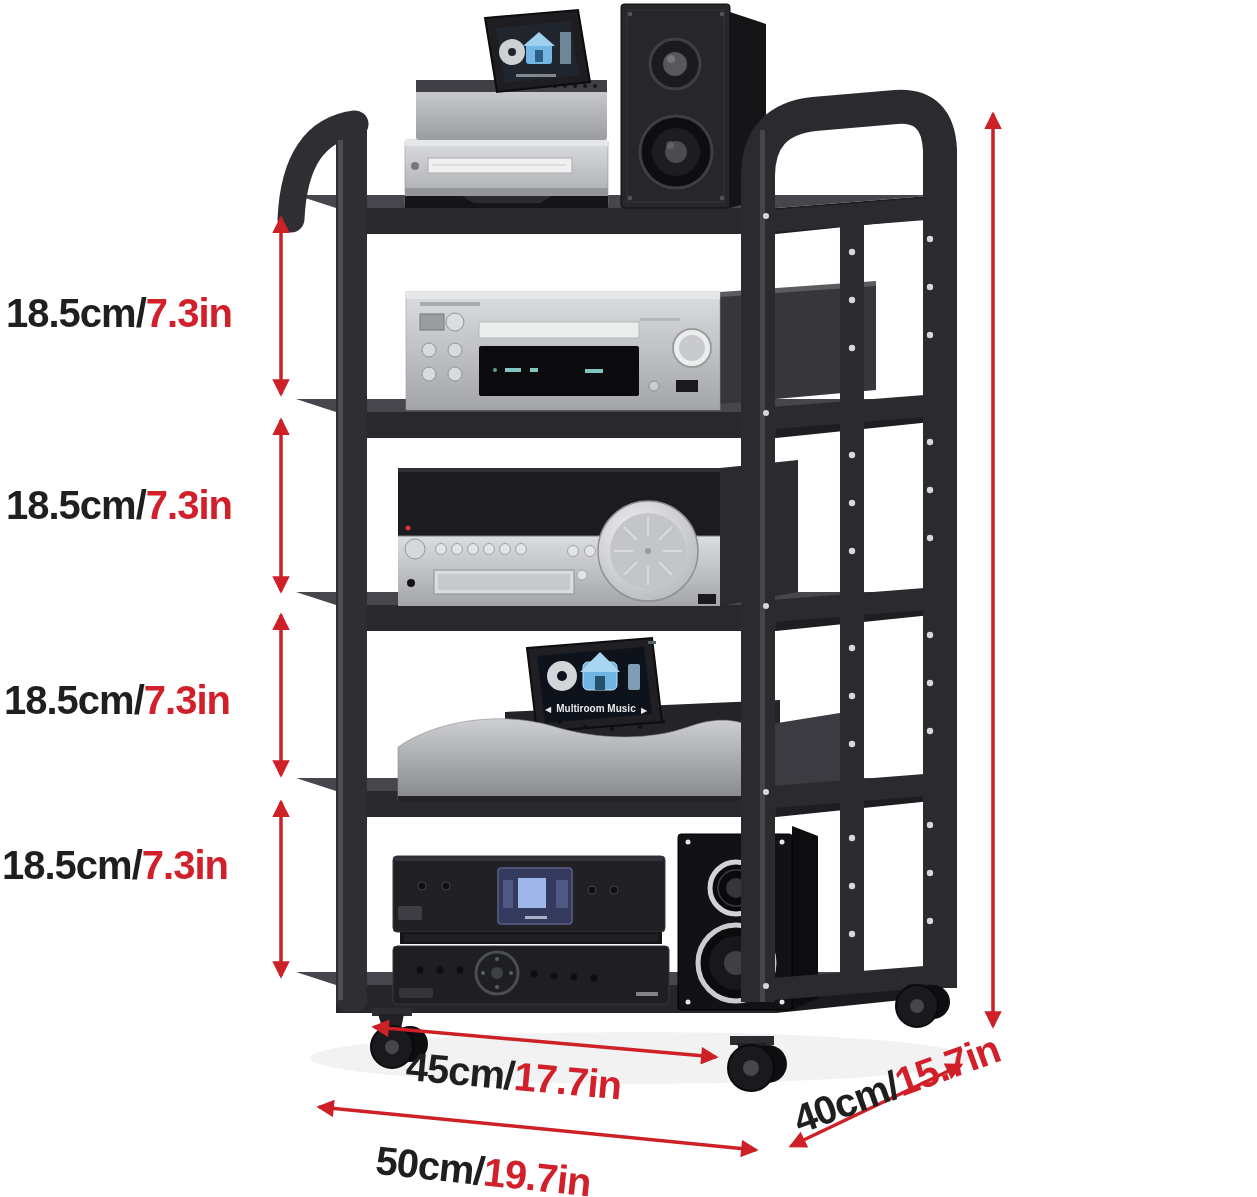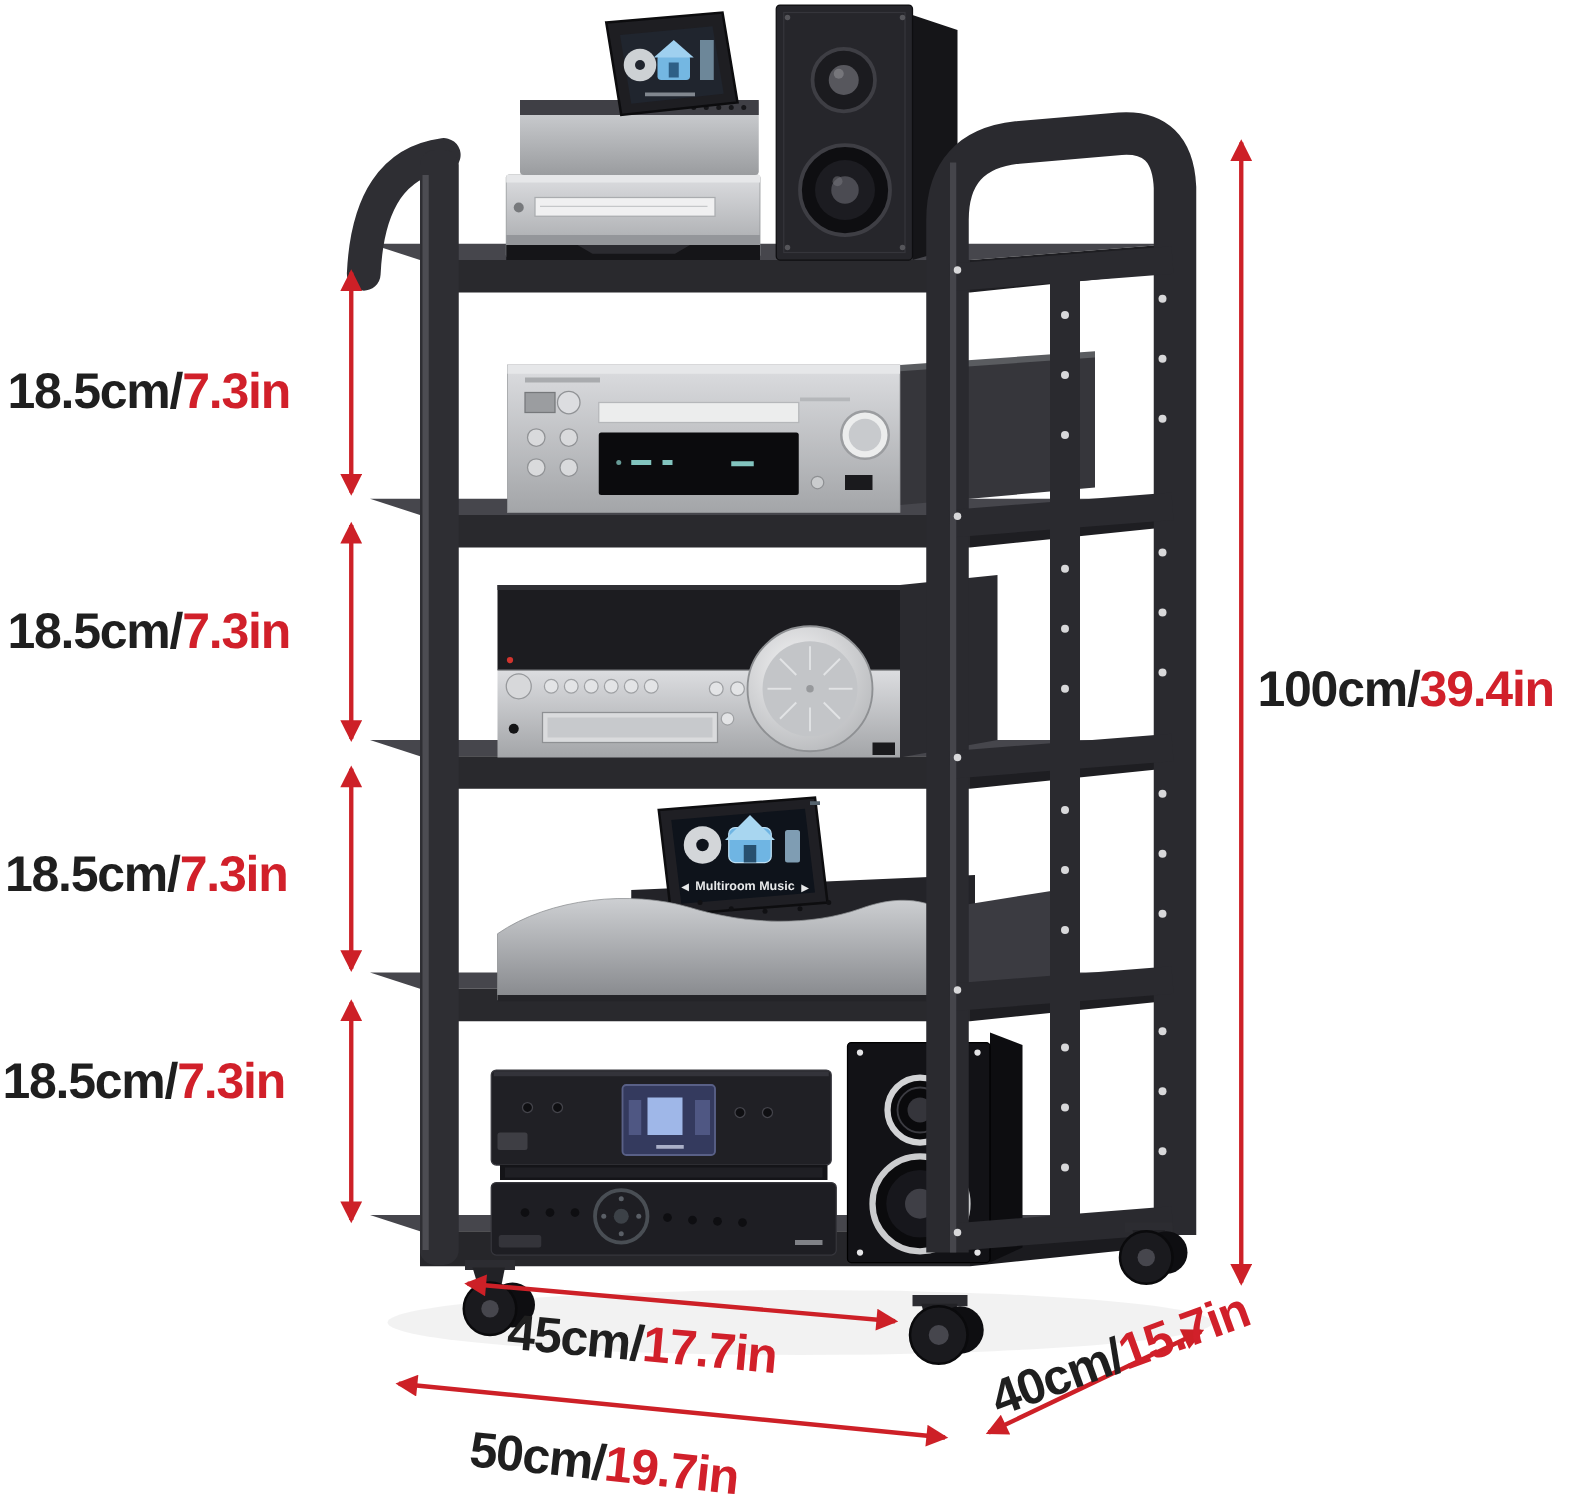--- a/index.html
+++ b/index.html
@@ -381,23 +381,20 @@
   </div>
   <div class="dim-label" style="left:6px;top:485px">
     <span class="cm">18.5cm/</span><span class="in">7.3in</span>
   </div>
   <div class="dim-label" style="left:4px;top:680px">
     <span class="cm">18.5cm/</span><span class="in">7.3in</span>
   </div>
   <div class="dim-label" style="left:2px;top:845px">
     <span class="cm">18.5cm/</span><span class="in">7.3in</span>
   </div>
-  <div class="dim-label" style="left:1006px;top:532px">
-    <span class="cm">100cm/</span><span class="in">39.4in</span>
-  </div>
   <div class="dim-label rot5" style="left:408px;top:1046px">
     <span class="cm">45cm/</span><span class="in">17.7in</span>
   </div>
   <div class="dim-label rot6" style="left:378px;top:1140px">
     <span class="cm">50cm/</span><span class="in">19.7in</span>
   </div>
   <div class="dim-label rotm20" style="left:788px;top:1102px">
     <span class="cm">40cm/</span><span class="in">15.7in</span>
   </div>
 

